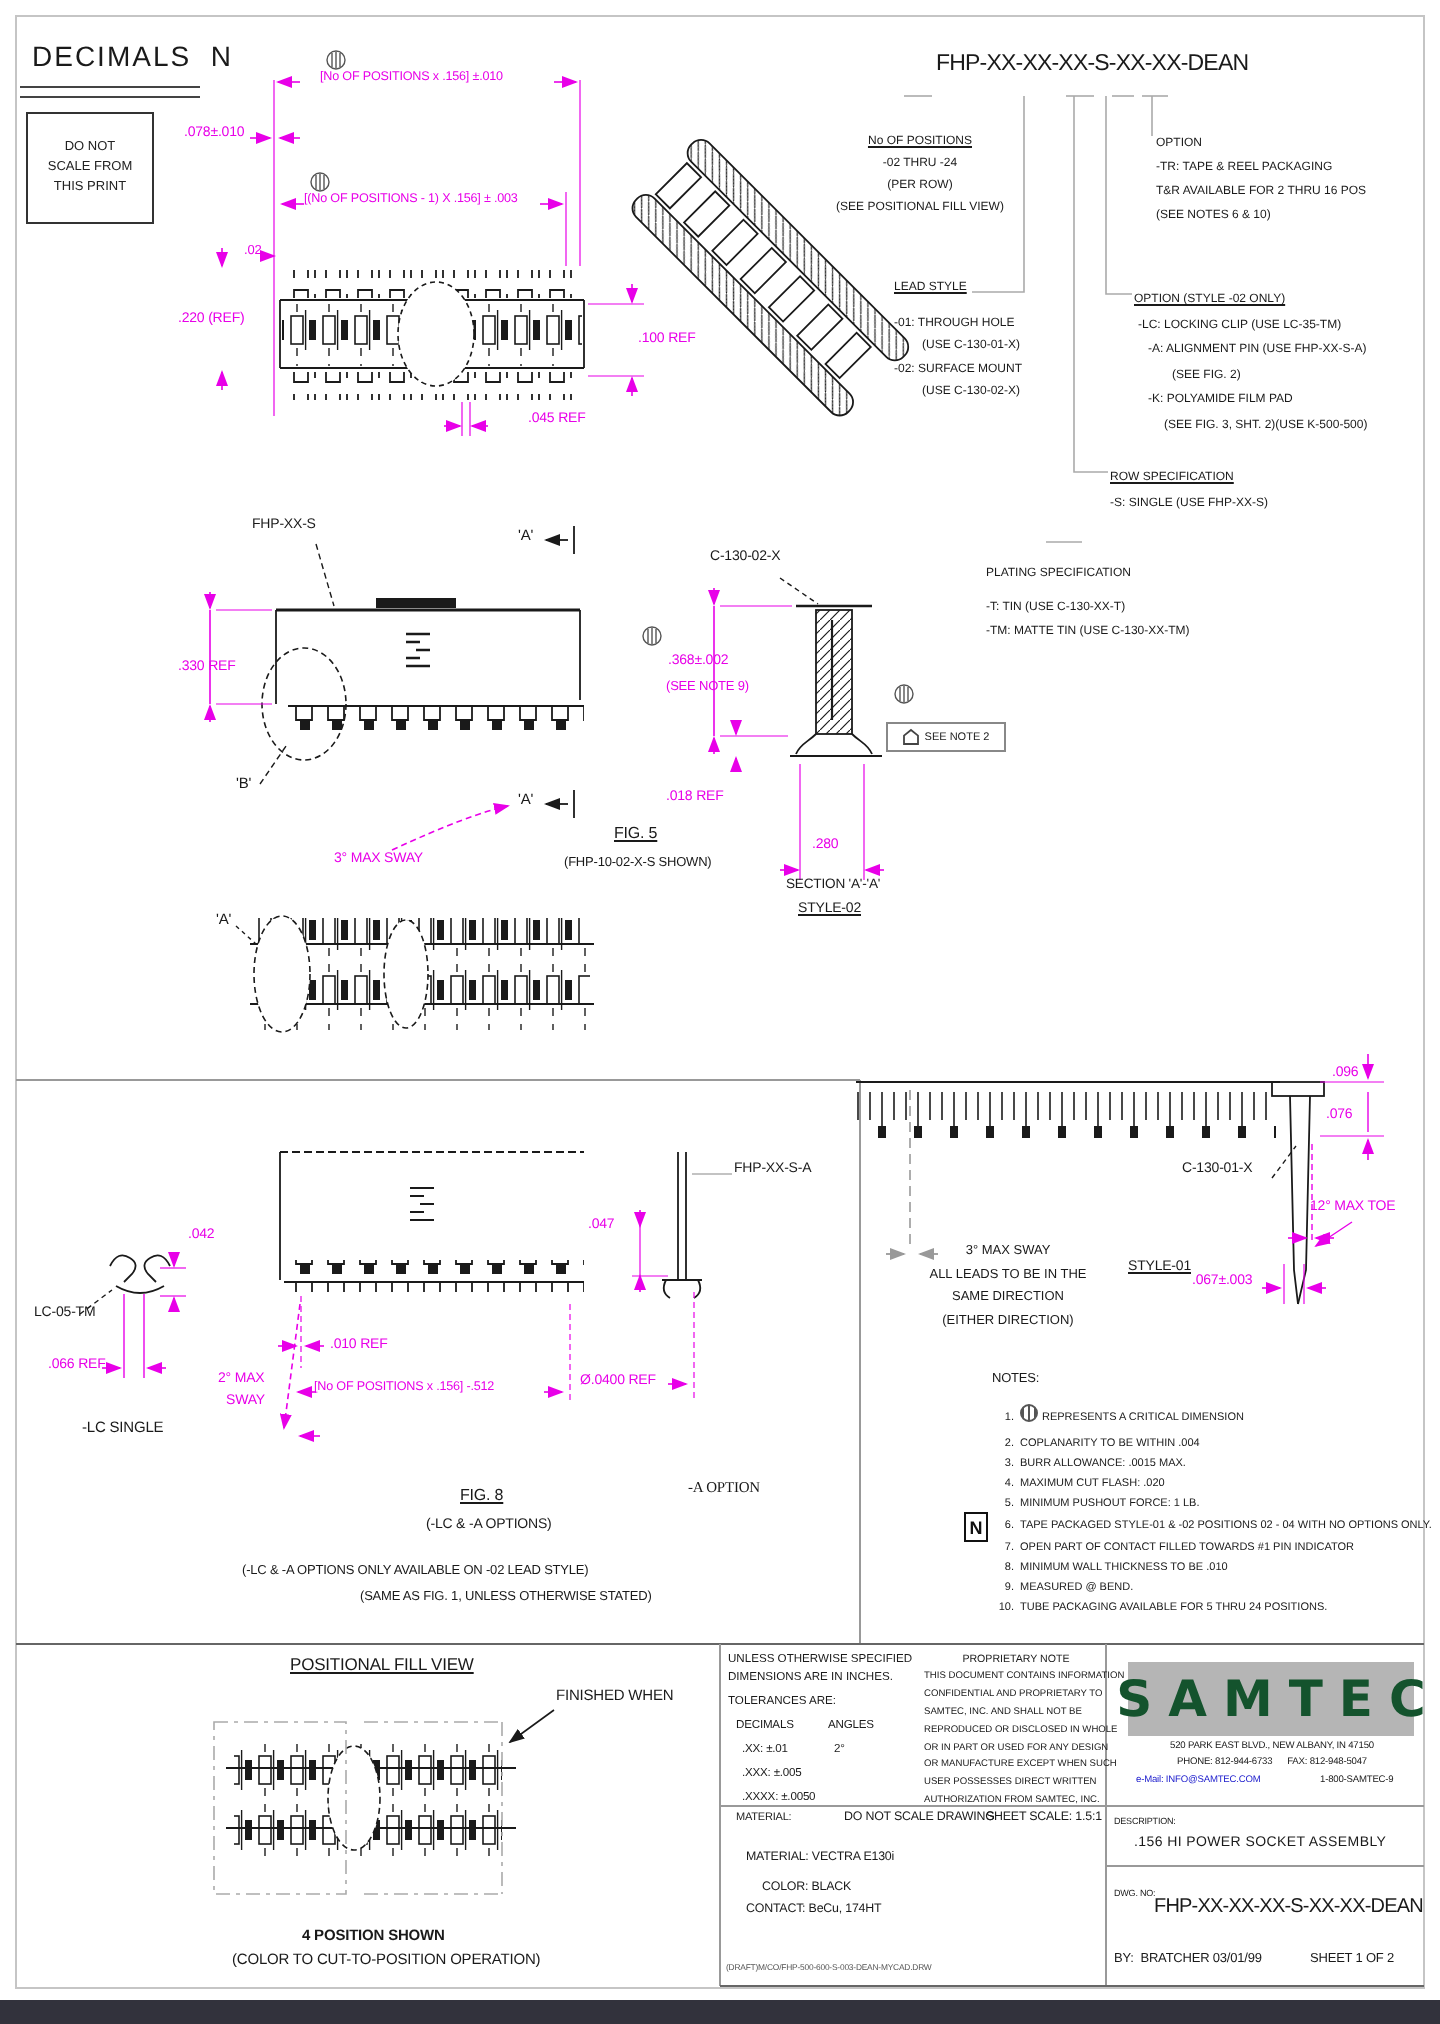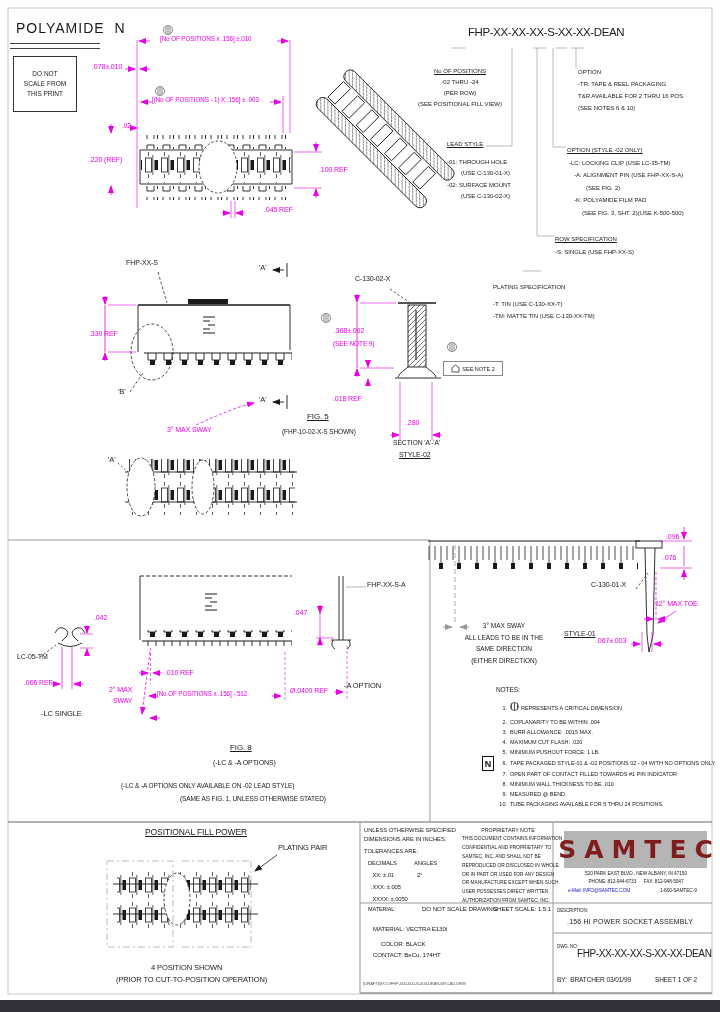--- a/index.html
+++ b/index.html
@@ -18,21 +18,21 @@
   .noteRow .num{display:inline-block;width:11px;text-align:right;margin-right:3px;}
   .flagIcon{display:inline-block;width:7px;height:7px;border:1px solid #555;border-radius:50%;
             background:repeating-linear-gradient(90deg,#555 0 1px,transparent 1px 3px);
             vertical-align:-1px;margin-right:2px;}
   .nbox{position:absolute;left:482px;top:756px;width:10px;height:13px;border:1.3px solid #111;
         font-size:9px;font-weight:bold;display:flex;align-items:center;justify-content:center;color:#111;}
   .snbox{position:absolute;left:443px;top:361px;width:58px;height:13px;border:1px solid #888;
          display:flex;align-items:center;justify-content:center;gap:2px;font-size:5.5px;color:#222;background:#fff;}
   .logo{position:absolute;left:564px;top:831px;width:143px;height:37px;background:#b5b5b5;
         display:flex;align-items:center;justify-content:center;font-size:25px;font-weight:bold;
-        letter-spacing:8px;color:#7f1d1d;font-family:"DejaVu Sans",sans-serif;text-indent:8px;}
+        letter-spacing:8px;color:#14532d;font-family:"DejaVu Sans",sans-serif;text-indent:8px;}
   .footerbar{position:absolute;left:0;top:1000px;width:720px;height:12px;background:#32323c;}
   .link{color:#1a1acc;}
 </style>
 </head>
 <body>
 
 <div class="sheet">
 
   <svg class="geo" width="720" height="1012" viewBox="0 0 720 1012">
     <defs>
@@ -303,21 +303,21 @@
       <g stroke="#aaa" stroke-dasharray="7 3 2 3" stroke-width="0.8" fill="none">
         <rect x="107" y="861" width="66" height="86"></rect>
         <line x1="182" y1="861" x2="251" y2="861"></line>
         <line x1="182" y1="947" x2="251" y2="947"></line>
         <line x1="251" y1="861" x2="251" y2="947"></line>
       </g>
       <line x1="277" y1="855" x2="255" y2="871" stroke="#1a1a1a" stroke-width="0.8" marker-end="url(#ak)"></line>
     </g>
   </svg>
 
-  <div class="L" style="left:16px;top:20px;font-size:14px;letter-spacing:1px;">POLYAMIDE  N</div>
+  <div class="L" style="left:16px;top:20px;font-size:14px;letter-spacing:1px;">DECIMALS  N</div>
   <div class="revU"></div>
   <div class="dnsbox">DO NOT
 SCALE FROM
 THIS PRINT</div>
   <div class="L" style="left:468px;top:26px;font-size:11.5px;letter-spacing:-0.4px;">FHP-XX-XX-XX-S-XX-XX-DEAN</div>
 
   <div class="blk" style="position:absolute;left:415px;top:66px;width:90px;text-align:center;font-size:6px;line-height:11px;color:#1a1a1a;">
     <div class="U">No OF POSITIONS</div>
     <div>-02 THRU -24</div>
     <div>(PER ROW)</div>
@@ -393,21 +393,21 @@
   <div class="L U" style="left:307px;top:412px;font-size:8px;">FIG. 5</div>
   <div class="L" style="left:282px;top:428px;font-size:6.5px;">(FHP-10-02-X-S SHOWN)</div>
   <div class="L" style="left:355px;top:275px;">C-130-02-X</div>
   <div class="L" style="left:393px;top:439px;font-size:6.8px;">SECTION 'A'-'A'</div>
   <div class="L U" style="left:399px;top:451px;">STYLE-02</div>
   <div class="L" style="left:591px;top:581px;">C-130-01-X</div>
   <div class="L U" style="left:564px;top:630px;">STYLE-01</div>
   <div class="L" style="left:367px;top:581px;">FHP-XX-S-A</div>
   <div class="L" style="left:17px;top:653px;">LC-05-TM</div>
   <div class="L" style="left:41px;top:710px;font-size:7.5px;">-LC SINGLE</div>
-  <div class="L" style="left:344px;top:682px;font-size:7.5px;">-A OPTION</div>
+  <div class="L" style="left:344px;top:740px;font-size:7.5px;font-family:Liberation Serif, serif;">-A OPTION</div>
   <div class="L U" style="left:230px;top:743px;font-size:8px;">FIG. 8</div>
   <div class="L" style="left:213px;top:759px;">(-LC &amp; -A OPTIONS)</div>
   <div class="L" style="left:121px;top:782px;font-size:6.5px;">(-LC &amp; -A OPTIONS ONLY AVAILABLE ON -02 LEAD STYLE)</div>
   <div class="L" style="left:180px;top:795px;font-size:6.5px;">(SAME AS FIG. 1, UNLESS OTHERWISE STATED)</div>
 
   <div class="blk C" style="position:absolute;left:455px;top:620px;width:98px;font-size:6.5px;line-height:11.7px;color:#1a1a1a;">
     <div>3° MAX SWAY</div>
     <div>ALL LEADS TO BE IN THE</div>
     <div>SAME DIRECTION</div>
     <div>(EITHER DIRECTION)</div>
@@ -426,24 +426,24 @@
   <div class="noteRow" style="left:496px;top:729px;"><span class="num">3.</span><span>BURR ALLOWANCE: .0015 MAX.</span></div>
   <div class="noteRow" style="left:496px;top:739px;"><span class="num">4.</span><span>MAXIMUM CUT FLASH: .020</span></div>
   <div class="noteRow" style="left:496px;top:749px;"><span class="num">5.</span><span>MINIMUM PUSHOUT FORCE: 1 LB.</span></div>
   <div class="noteRow" style="left:496px;top:760px;"><span class="num">6.</span><span>TAPE PACKAGED STYLE-01 &amp; -02 POSITIONS 02 - 04 WITH NO OPTIONS ONLY.</span></div>
   <div class="noteRow" style="left:496px;top:771px;"><span class="num">7.</span><span>OPEN PART OF CONTACT FILLED TOWARDS #1 PIN INDICATOR</span></div>
   <div class="noteRow" style="left:496px;top:781px;"><span class="num">8.</span><span>MINIMUM WALL THICKNESS TO BE .010</span></div>
   <div class="noteRow" style="left:496px;top:791px;"><span class="num">9.</span><span>MEASURED @ BEND.</span></div>
   <div class="noteRow" style="left:496px;top:801px;"><span class="num">10.</span><span>TUBE PACKAGING AVAILABLE FOR 5 THRU 24 POSITIONS.</span></div>
   <div class="nbox">N</div>
 
-  <div class="L U" style="left:145px;top:828px;font-size:8.5px;">POSITIONAL FILL POWER</div>
-  <div class="L" style="left:278px;top:844px;font-size:7.5px;">PLATING PAIR</div>
-  <div class="L" style="left:151px;top:964px;font-size:7.5px;">4 POSITION SHOWN</div>
-  <div class="L" style="left:116px;top:976px;font-size:7.5px;">(PRIOR TO CUT-TO-POSITION OPERATION)</div>
+  <div class="L U" style="left:145px;top:828px;font-size:8.5px;">POSITIONAL FILL VIEW</div>
+  <div class="L" style="left:278px;top:844px;font-size:7.5px;">FINISHED WHEN</div>
+  <div class="L" style="left:151px;top:964px;font-size:7.5px;font-weight:bold;">4 POSITION SHOWN</div>
+  <div class="L" style="left:116px;top:976px;font-size:7.5px;">(COLOR TO CUT-TO-POSITION OPERATION)</div>
 
   <div class="blk" style="position:absolute;left:364px;top:826px;font-size:5.8px;line-height:9px;color:#1a1a1a;">
     <div>UNLESS OTHERWISE SPECIFIED</div>
     <div>DIMENSIONS ARE IN INCHES.</div>
     <div style="margin-top:3px;">TOLERANCES ARE:</div>
   </div>
   <div class="L" style="left:368px;top:860px;font-size:5.8px;">DECIMALS</div>
   <div class="L" style="left:414px;top:860px;font-size:5.8px;">ANGLES</div>
   <div class="L" style="left:371px;top:872px;font-size:5.8px;">.XX: ±.01</div>
   <div class="L" style="left:417px;top:872px;font-size:5.8px;">2°</div>

